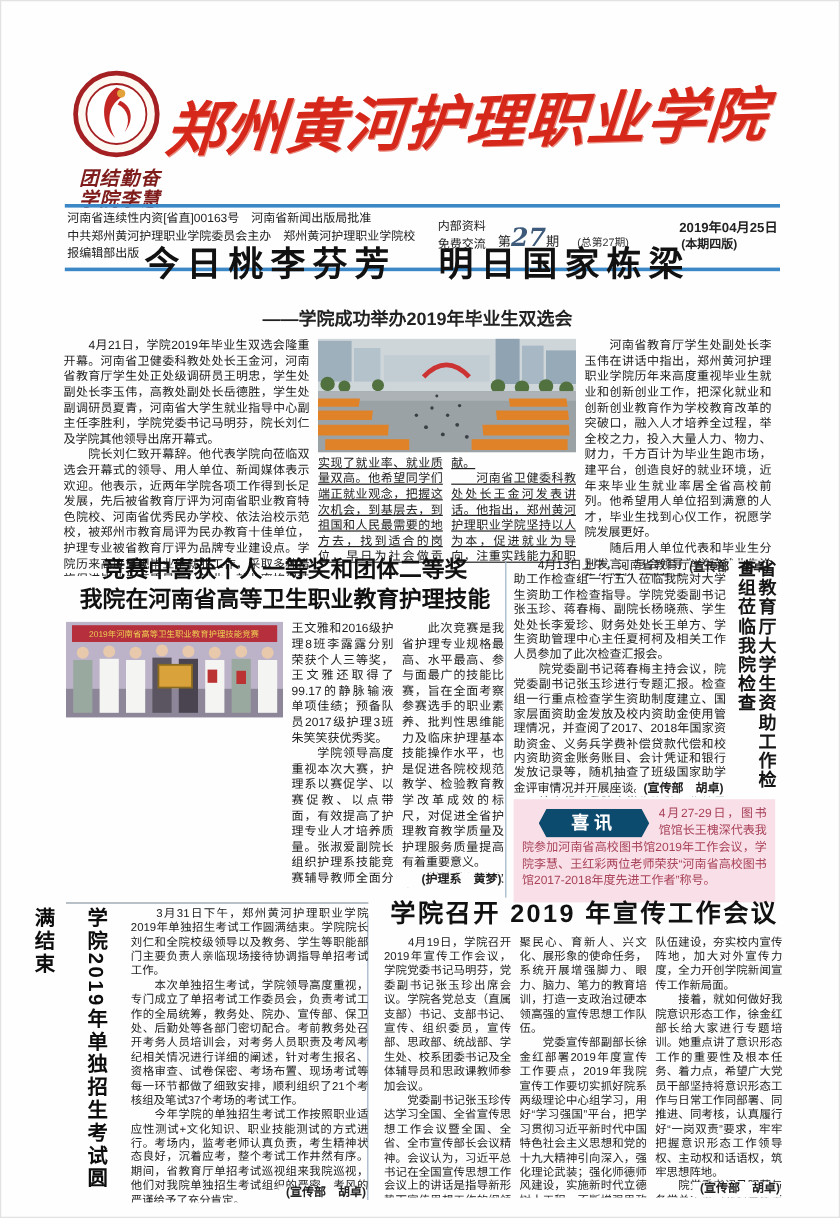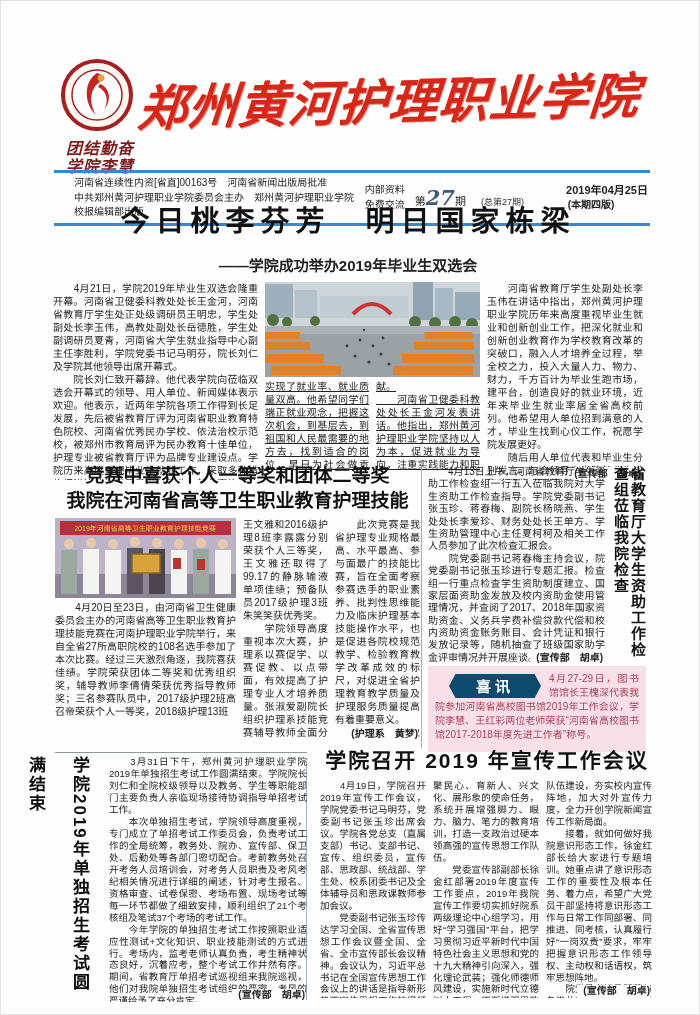--- a/index.html
+++ b/index.html
@@ -11,21 +11,21 @@
   .motto{margin-top:4px;color:#7f1d1d;font-weight:bold;font-size:16px;line-height:1.15;
          text-align:center;font-style:italic;letter-spacing:1px;}
   .mast-title{position:absolute;left:138px;top:62px;width:510px;height:100px;
         color:#d6281a;font-weight:bold;font-size:49px;letter-spacing:1px;
         transform:skewX(-6deg) rotate(-1.5deg);font-style:italic;white-space:nowrap;
         text-shadow:1px 1px 0 #e98c80;}
   
   .infobar{position:absolute;left:54px;top:170px;width:592px;
         border-top:3px solid #3c87c6;border-bottom:3px solid #3c87c6;
         display:flex;align-items:center;gap:10px;padding:3px 2px;font-size:10px;color:#222;}
-  .reg{flex:1;line-height:1.45;margin-left:18px;}
+  .reg{flex:1;line-height:1.45;}
   .internal{text-align:center;line-height:1.45;white-space:nowrap;}
   .issue{white-space:nowrap;font-size:11px;}
   .issue .big{font-family:"DejaVu Serif","Liberation Serif",serif;font-size:21px;
         color:#3d5a7a;font-style:italic;font-weight:bold;}
   .issue .total{font-size:9px;color:#333;padding-left:12px;}
   .dateblk{text-align:center;line-height:1.4;white-space:nowrap;}
   .dateblk .d1{font-weight:bold;font-size:11px;margin-left:32px;}
   .dateblk .d2{font-size:10px;font-weight:bold;}
   
   .flow{white-space:pre-line;text-align:justify;}
@@ -221,21 +221,20 @@
               </g>
             <g transform="translate(160,0)">
                 <circle cx="8" cy="26" r="5" fill="#e9c9ac"></circle>
                 <rect x="0" y="32" width="16" height="44" fill="#f4f4f2"></rect>
               </g>
           </g>
           <rect x="77" y="36" width="28" height="19" fill="#d9a23b" stroke="#8a6a1f" stroke-width="1.5"></rect>
           <rect x="118" y="40" width="8" height="11" fill="#bb3333"></rect>
           <rect x="142" y="41" width="8" height="11" fill="#bb3333"></rect>
         </svg>
-        <div class="flow">　　4月20日至23日，由河南省卫生健康委员会主办的河南省高等卫生职业教育护理技能竞赛在河南护理职业学院举行，来自全省27所高职院校的108名选手参加了本次比赛。经过三天激烈角逐，我院喜获佳绩。学院荣获团体二等奖和优秀组织奖，辅导教师李倩倩荣获优秀指导教师奖；三名参赛队员中，2017级护理2班高召帝荣获个人一等奖，2018级护理13班</div>
       </div>
       <div class="a2-col2 flow">王文雅和2016级护理8班李露露分别荣获个人三等奖，王文雅还取得了99.17的静脉输液单项佳绩；预备队员2017级护理3班朱笑笑获优秀奖。
 　　学院领导高度重视本次大赛，护理系以赛促学、以赛促教、以点带面，有效提高了护理专业人才培养质量。张淑爱副院长组织护理系技能竞赛辅导教师全面分析学生情况、精心筹划、主动推进，制定备赛辅导方案，将备赛工作做深、做细、扎实。训练过程中辅导教师充分利用课外时间对参赛学生针对性辅导，队员们把握每一个改进提升的机会，积极备战、刻苦练习，取得了比赛佳绩。</div>
       <div class="a2-col3">
         <div class="flow" style="height:222px;">　　此次竞赛是我省护理专业规格最高、水平最高、参与面最广的技能比赛，旨在全面考察参赛选手的职业素养、批判性思维能力及临床护理基本技能操作水平，也是促进各院校规范教学、检验教育教学改革成效的标尺，对促进全省护理教育教学质量及护理服务质量提高有着重要意义。
 　　学院将以这次竞赛活动为新起点，认真总结经验，巩固扩大优势，虚心学习借鉴兄弟学校的经验，突出实践教学，强化技能训练，努力提高办学质量，培养出更多更好的优秀护理人才，为全省卫生医疗事业做出更大的新的贡献。</div>
         <span class="byline">(护理系　黄梦)</span>
       </div>
     </div>
   </div>

